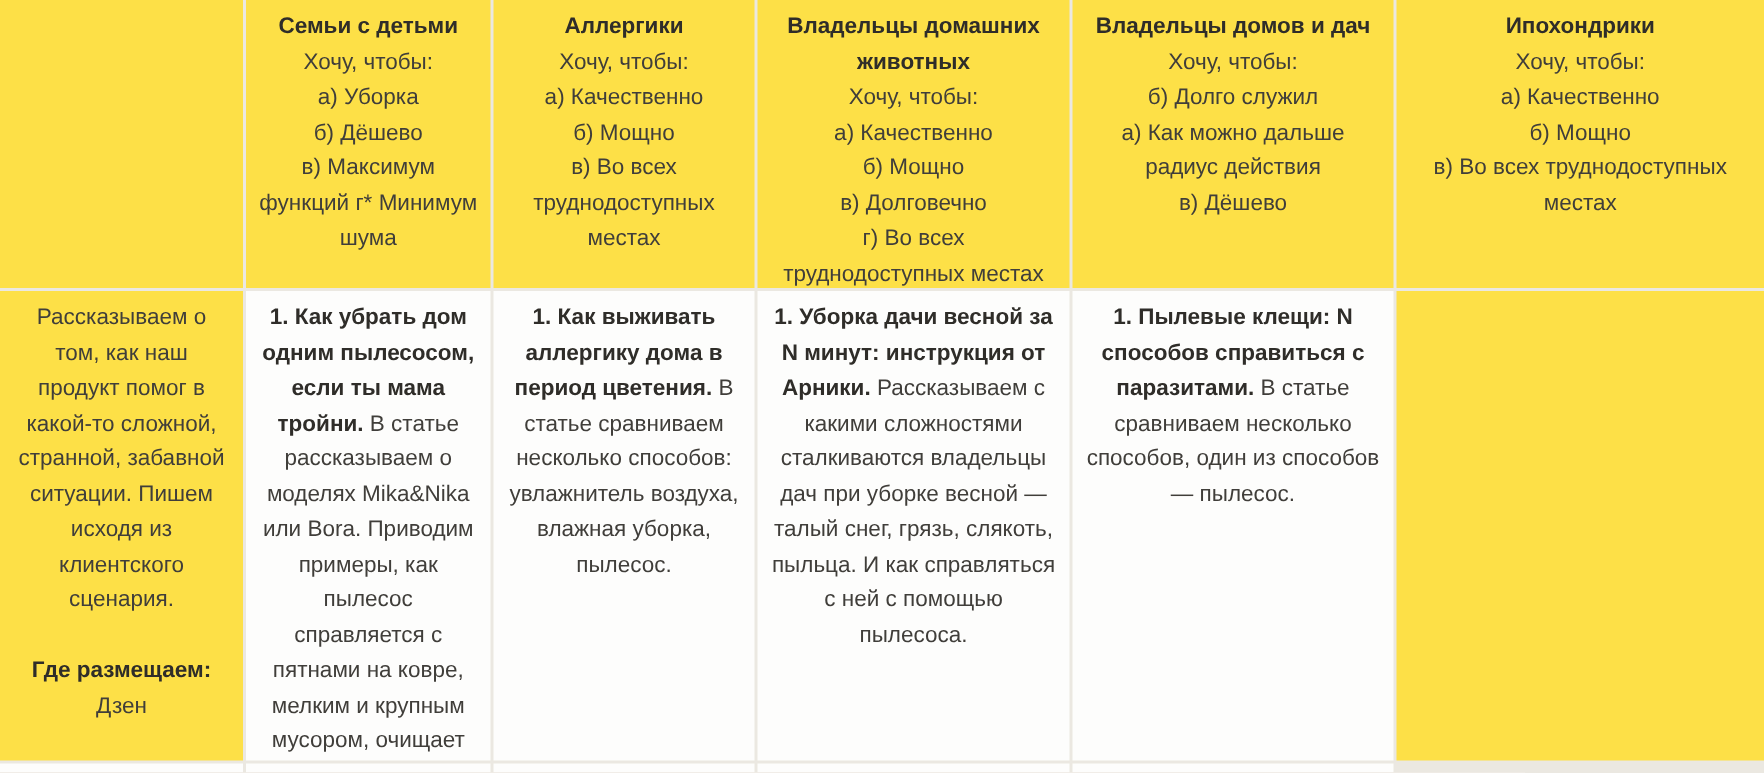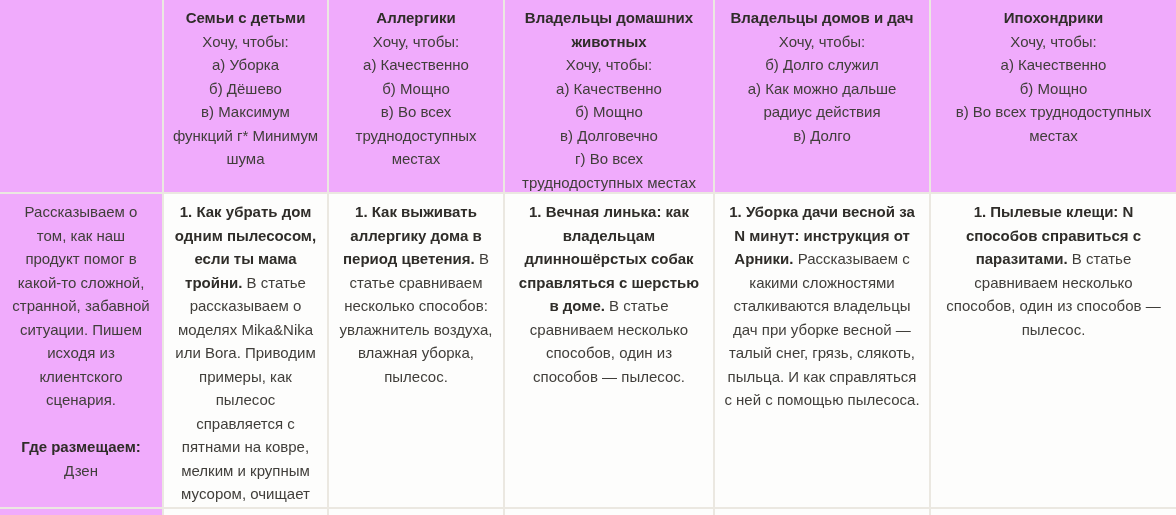--- a/index.html
+++ b/index.html
@@ -20,21 +20,21 @@
     color: #403e3a;
     font-size: 15px;
     line-height: 23.5px;
   }
   .cell {
     box-sizing: border-box;
     padding: 6px 8px;
     text-align: center;
     overflow: hidden;
   }
-  .bg-cream { background: #f0abfc; }
+  .bg-cream { background: #fde047; }
   .bg-white { background: #fdfdfc; }
   .bold { font-weight: bold; color: #2f2d29; }
   .cell p { margin: 0; }
   .lead::after { content: " "; }
   .spacer { height: 23.5px; }
   .squiggle {
     text-decoration-line: underline;
     text-decoration-style: wavy;
     text-decoration-color: #c65147;
     text-decoration-thickness: 1px;
@@ -72,21 +72,21 @@
     <p>б) Мощно</p>
     <p>в) Долговечно</p>
     <p>г) Во всех труднодоступных местах</p>
   </div>
 
   <div class="cell bg-cream">
     <p class="bold">Владельцы домов и дач</p>
     <p>Хочу, чтобы:</p>
     <p>б) Долго служил</p>
     <p>а) Как можно дальше радиус действия</p>
-    <p>в) Долго</p>
+    <p>в) Дёшево</p>
   </div>
 
   <div class="cell bg-cream">
     <p class="bold">Ипохондрики</p>
     <p>Хочу, чтобы:</p>
     <p>а) Качественно</p>
     <p>б) Мощно</p>
     <p>в) Во всех труднодоступных местах</p>
   </div>
 
@@ -102,25 +102,20 @@
       <span class="bold lead">1. Как убрать дом одним пылесосом, если ты мама тройни.</span><span>В статье рассказываем о моделях Mika&amp;Nika или Bora. Приводим примеры, как пылесос справляется с пятнами на ковре, мелким и крупным мусором, очищает поверхности.</span>
     </p>
   </div>
 
   <div class="cell bg-white">
     <p>
       <span class="bold lead">1. Как выживать аллергику дома в период цветения.</span><span>В статье сравниваем несколько способов: увлажнитель воздуха, влажная уборка, пылесос.</span>
     </p>
   </div>
 
-  <div class="cell bg-white">
-    <p>
-      <span class="bold lead">1. Вечная линька: как владельцам длинношёрстых собак справляться с шерстью в доме.</span><span>В статье сравниваем несколько способов, один из способов — пылесос.</span>
-    </p>
-  </div>
 
   <div class="cell bg-white">
     <p>
       <span class="bold lead">1. Уборка дачи весной за N минут: инструкция от Арники.</span><span>Рассказываем с какими сложностями сталкиваются владельцы дач при уборке весной — талый снег, грязь, слякоть, пыльца. И как справляться с ней с помощью пылесоса.</span>
     </p>
   </div>
 
   <div class="cell bg-white">
     <p>
       <span class="bold lead">1. Пылевые клещи: N способов справиться с паразитами.</span><span>В статье сравниваем несколько способов, один из способов — пылесос.</span>

